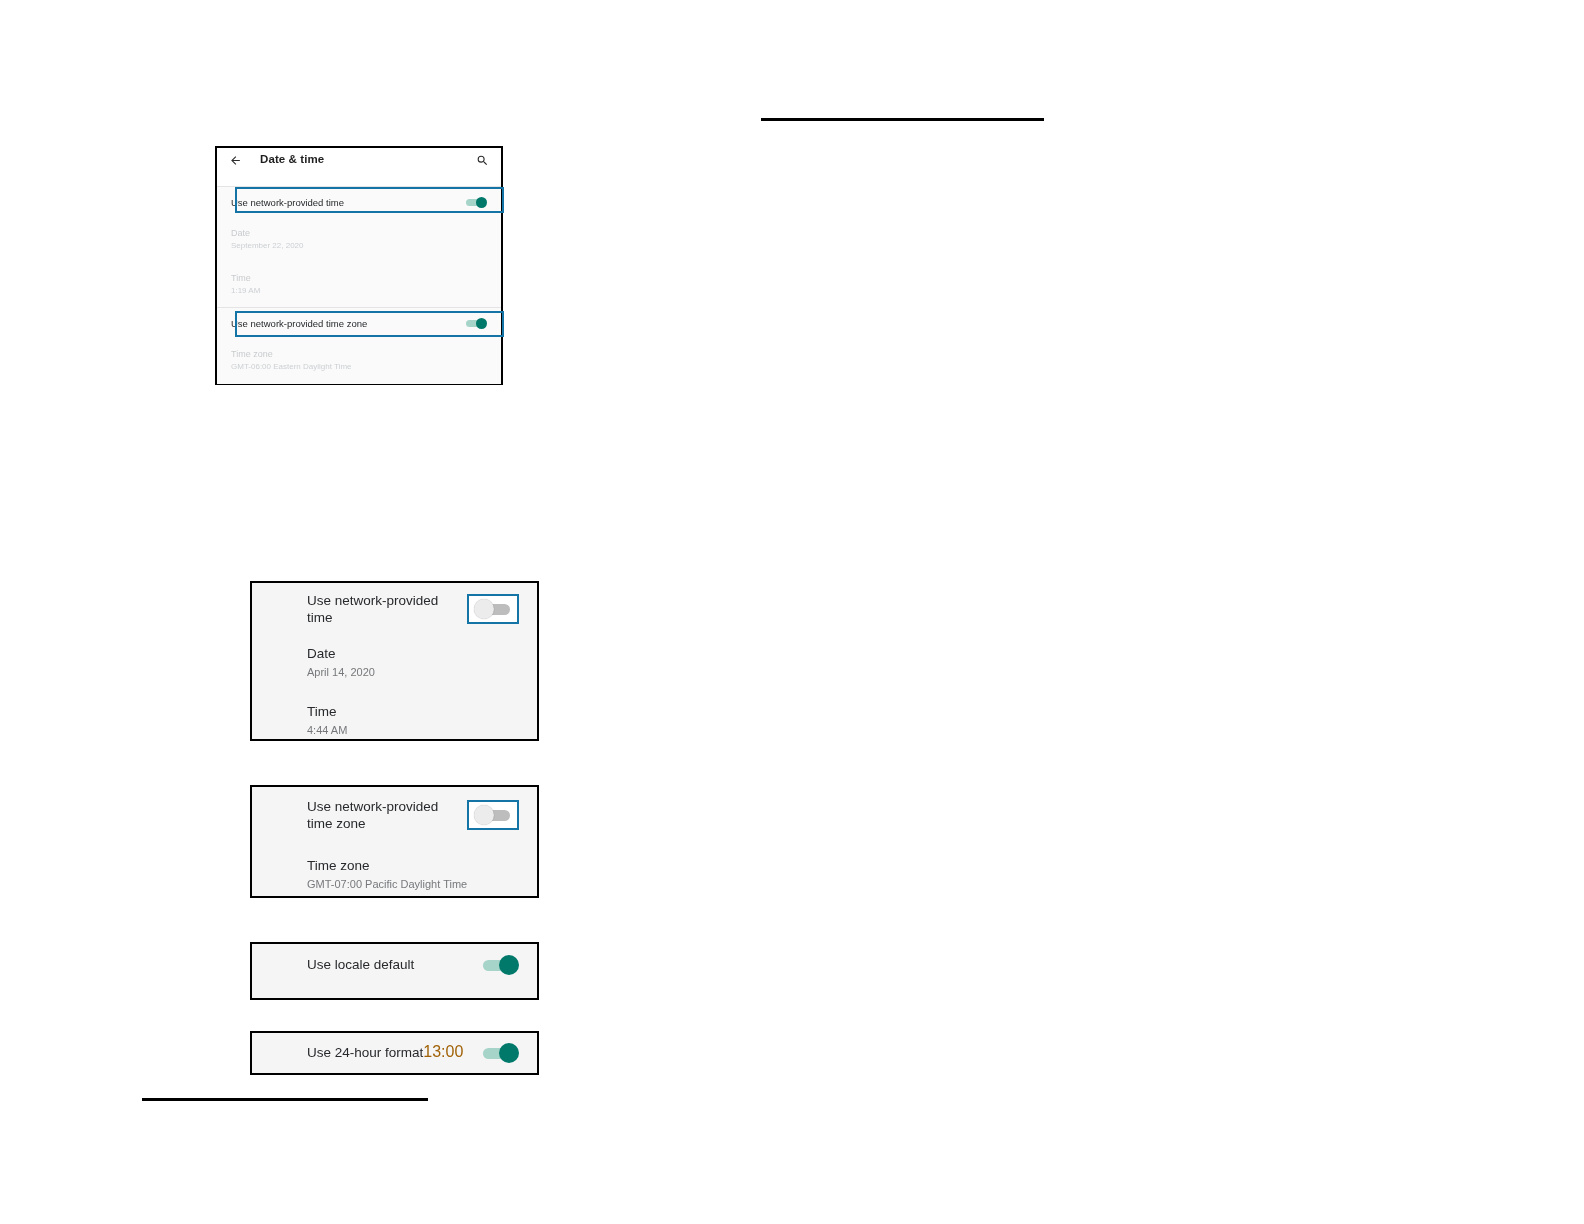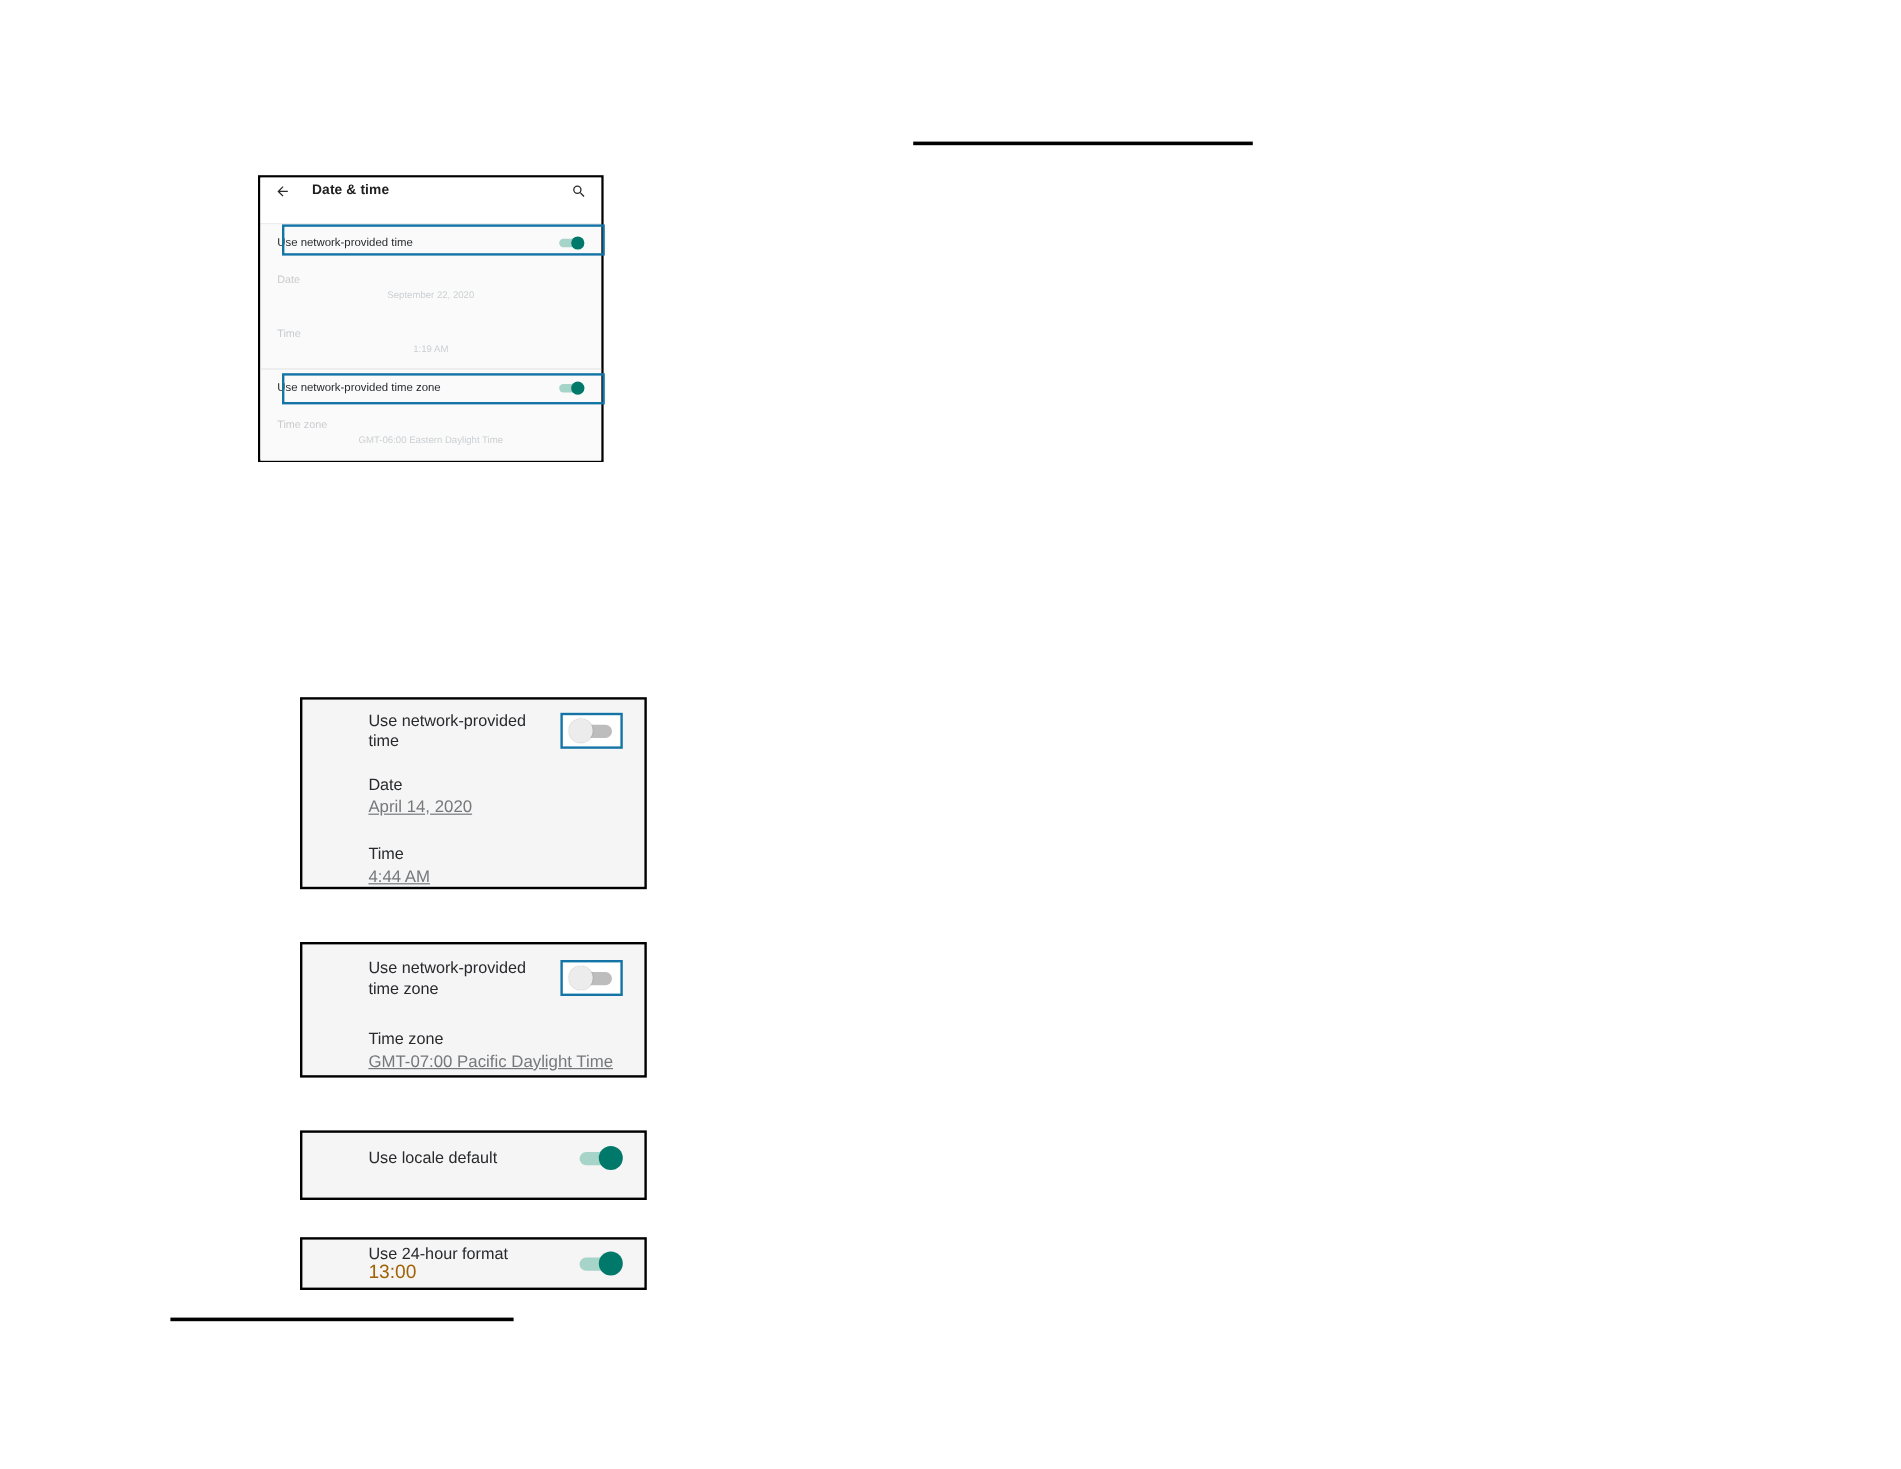--- a/index.html
+++ b/index.html
@@ -88,21 +88,20 @@
   }
   .dt-info-title {
     font-size: 9px;
     color: #c8cbce;
     line-height: 13px;
   }
   .dt-info-sub {
     font-size: 8px;
     color: #ccd0d3;
     line-height: 12px;
-    text-align: center;
   }
 
   
   .hl-box-1 {
     position: absolute;
     border: 2.5px solid #1574a6;
     box-sizing: border-box;
     pointer-events: none;
   }
 
@@ -154,41 +153,40 @@
     align-items: center;
     justify-content: space-between;
     padding: 0 18px 0 55px;
     box-sizing: border-box;
   }
   .card-label {
     font-size: 13.5px;
     color: #28292c;
     line-height: 17px;
   }
-  .card-stack { display: flex; flex-direction: column; }
+  .card-stack { display: flex; flex-direction: row; }
   .card-sub {
     font-size: 16px;
     color: #a16207;
     line-height: 16px;
   }
 
   .info-block {
     padding: 0 18px 0 55px;
     box-sizing: border-box;
   }
   .info-title {
     font-size: 13.5px;
     color: #28292c;
     line-height: 19px;
   }
   .info-sub {
-    font-size: 14px;
+    font-size: 11px;
     color: #76787b;
     line-height: 18px;
-    text-decoration: underline;
   }
 
   
   .hl-wrap {
     border: 2.5px solid #1574a6;
     box-sizing: border-box;
     padding: 2px 5px;
     display: inline-flex;
     align-items: center;
     justify-content: center;

